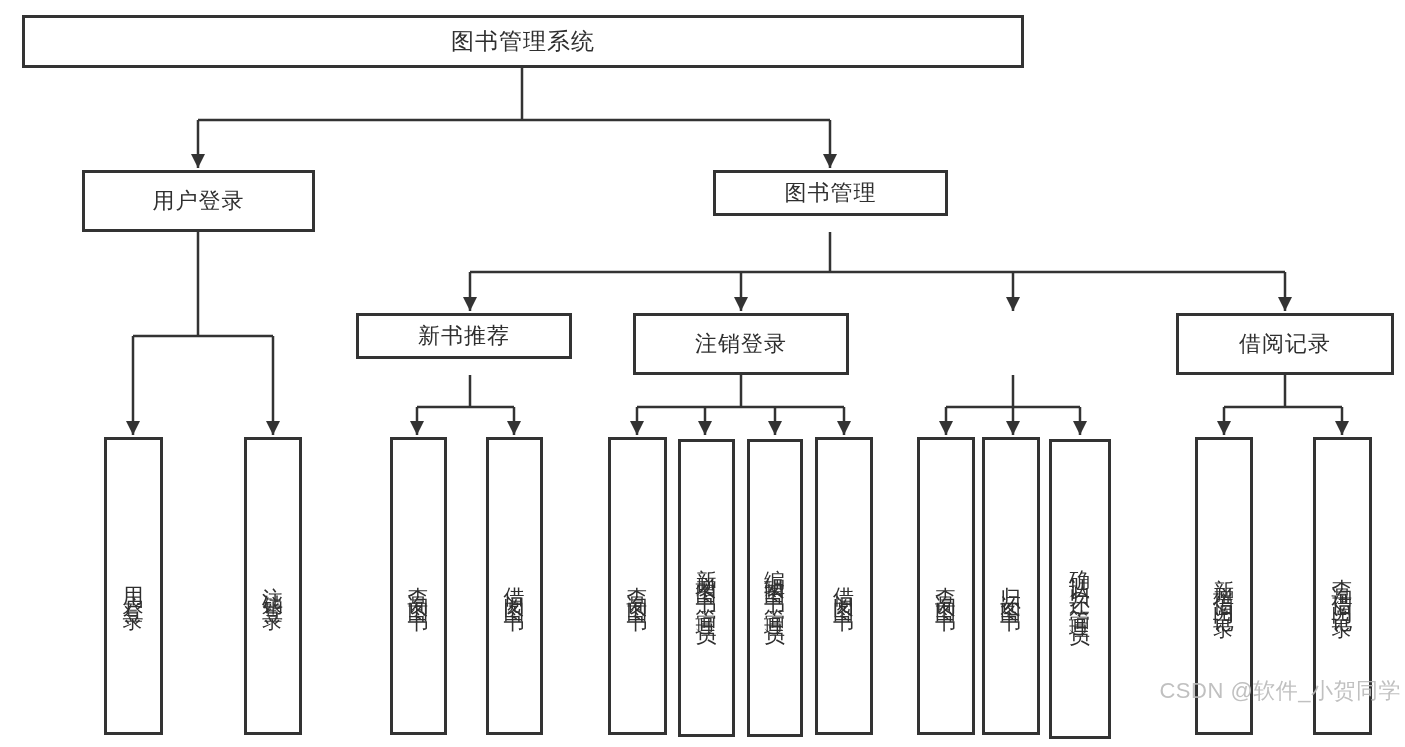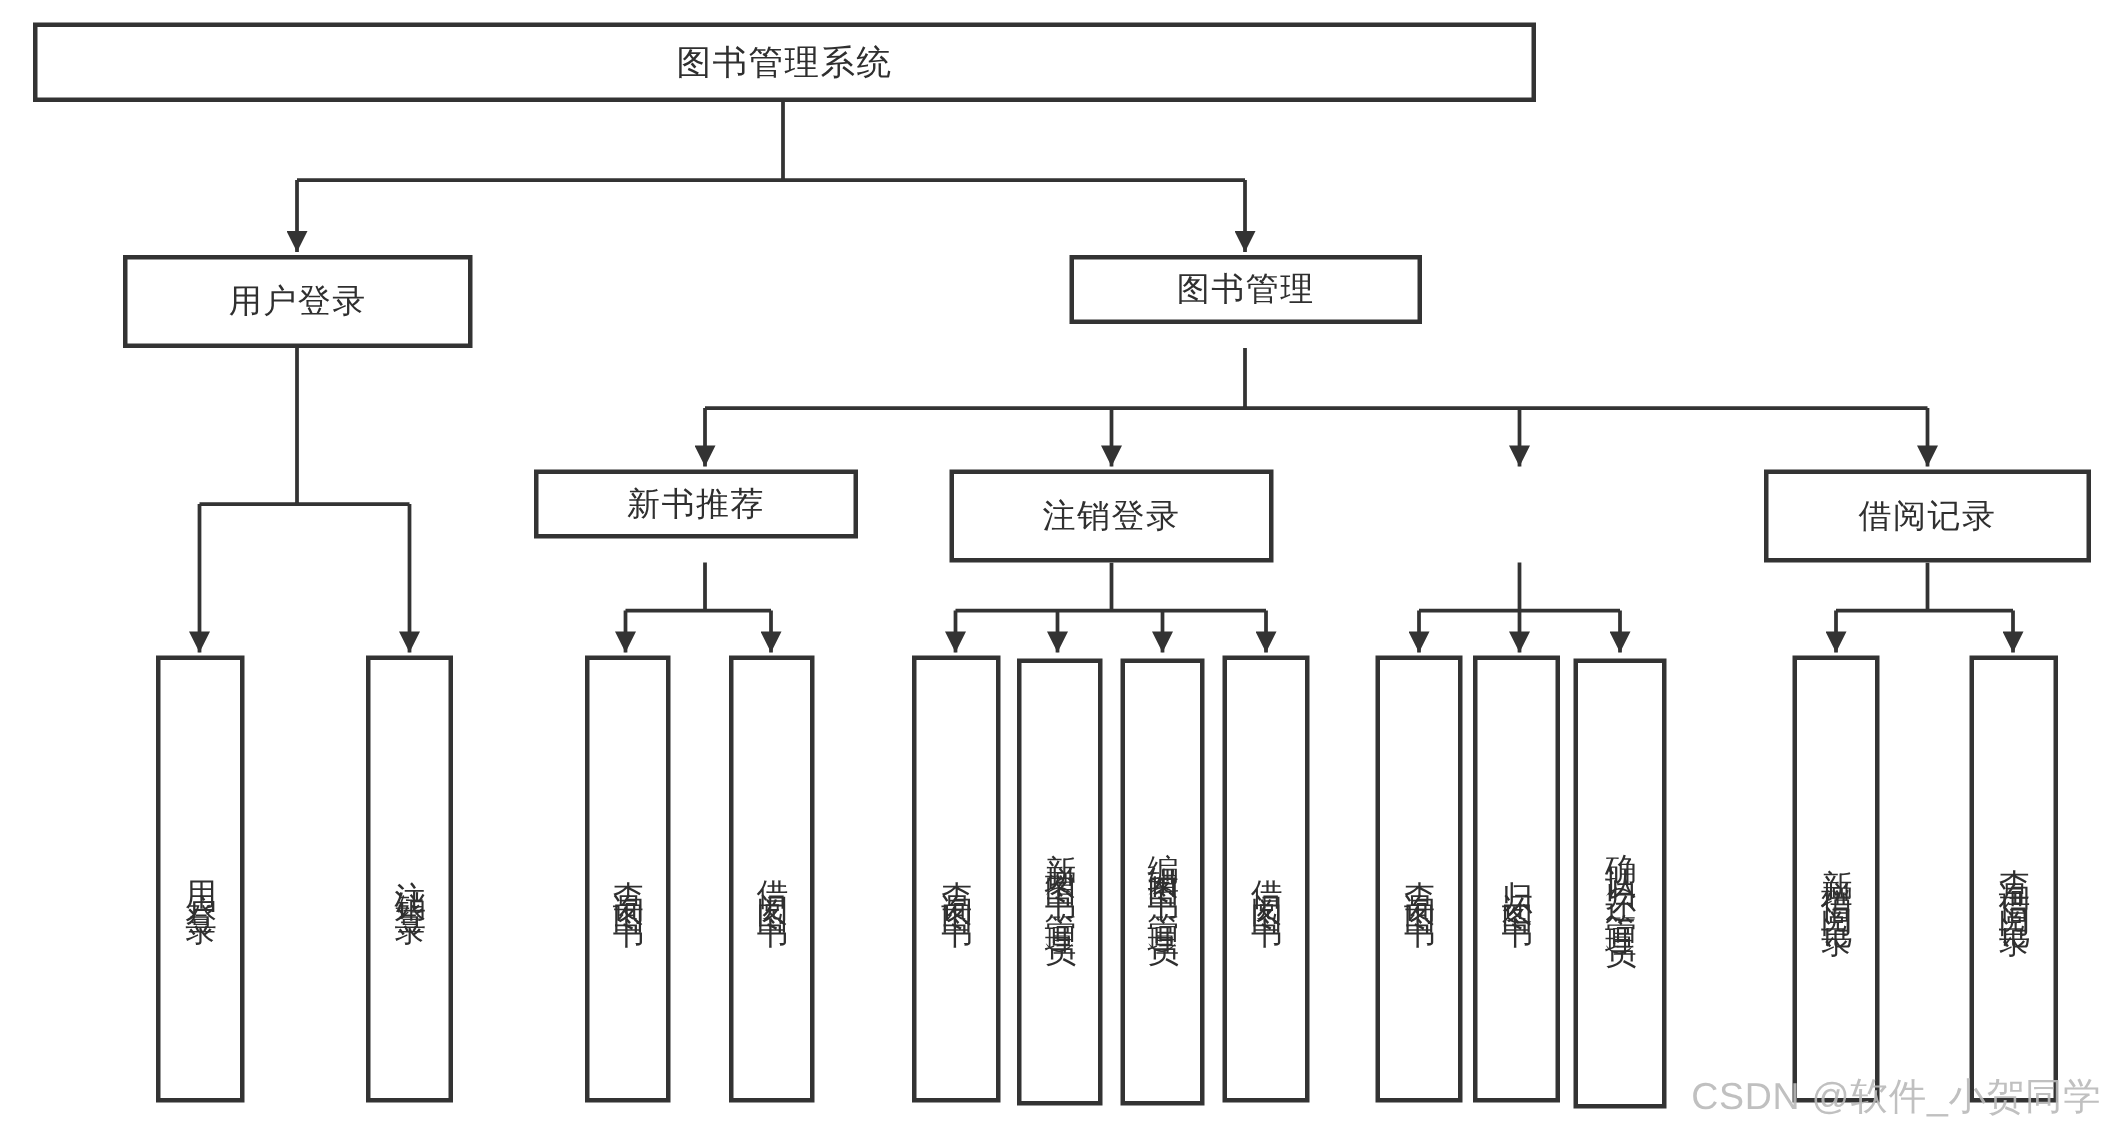--- a/index.html
+++ b/index.html
@@ -33,23 +33,23 @@
   .root { font-size: 23px; }
   .vbox {
     writing-mode: vertical-rl;
     text-orientation: mixed;
     font-size: 21px;
     letter-spacing: 8px;
     line-height: 1;
   }
   .watermark {
     position: absolute;
-    top: 714px;
+    top: 676px;
     right: 4px;
-    font-size: 25px;
+    font-size: 22px;
     color: rgba(185, 185, 185, 0.9);
     z-index: 2;
     white-space: nowrap;
     letter-spacing: 0.5px;
   }
 </style>
 </head>
 <body>
 
 <div id="stage">

